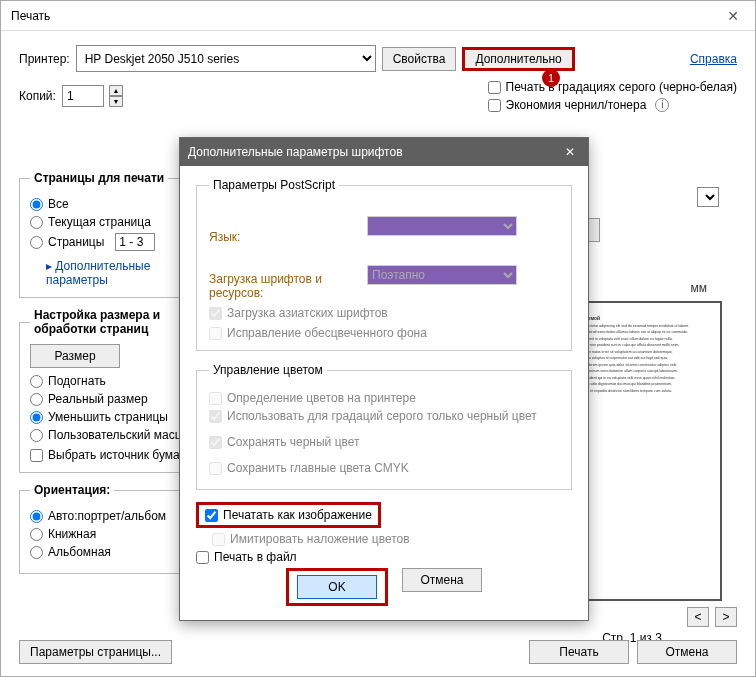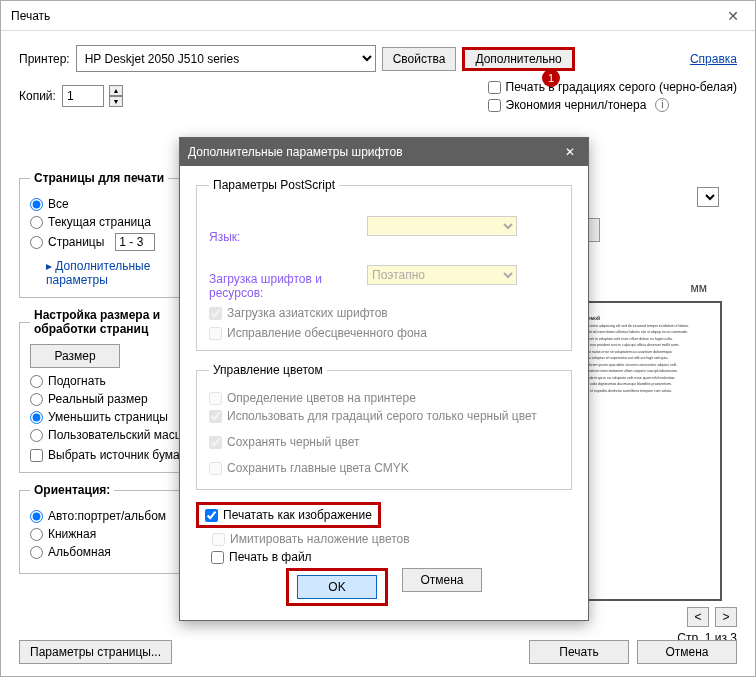--- a/index.html
+++ b/index.html
@@ -51,22 +51,22 @@
 .bottom-bar .btn { min-width: 100px; }
 
 
 .modal { position: absolute; left: 178px; top: 136px; width: 410px; border: 1px solid #666; background: #fff; box-shadow: 0 4px 14px rgba(0,0,0,0.35); z-index: 50; }
 .modal-title { height: 28px; background: #5f5f5f; color: #fff; display: flex; align-items: center; justify-content: space-between; padding: 0 8px; }
 .modal-title .mclose { color:#fff; cursor:pointer; width:20px; text-align:center;}
 .modal-body { padding: 12px 16px 14px; }
 fieldset.sub { border:1px solid #ccc; padding:10px 12px; margin:0 0 12px 0;}
 fieldset.sub legend { padding:0 4px; }
 .form-row { display:flex; align-items:center; gap:8px; margin:6px 0; }
-.form-row label { color:#8b5cf6; width:150px;margin-top:22px;}
-select.disabled { border:1px solid #bbb; background:#fef9c3; color:#888; height:20px; width:150px; }
+.form-row label { color:#a16207; width:150px;margin-top:22px;}
+select.disabled { border:1px solid #bbb; background:#4c1d95; color:#888; height:20px; width:150px; }
 .chk.disabled label { color:#888; }
 .chk.disabled input { opacity:0.6; }
 .modal-buttons { display:flex; justify-content:center; gap:14px; margin-top:4px; position:relative; }
 .btn.ok { min-width:80px; border:1px solid #0a66c2; background:#cfe7ff; }
 .btn.cancel { min-width:80px; }
 
 .badge1 { top: 68px; left: 541px; }
 .badge2 { top: 492px; left: 382px; }
 .badge3 { top: 590px; left: 440px; }
 
@@ -202,21 +202,21 @@
         <p>Neque porro quisquam est qui dolorem ipsum quia dolor sit amet consectetur adipisci velit.</p>
         <p>Ut enim ad minima veniam quis nostrum exercitationem ullam corporis suscipit laboriosam.</p>
         <p>Quis autem vel eum iure reprehenderit qui in ea voluptate velit esse quam nihil molestiae.</p>
         <p>At vero eos et accusamus et iusto odio dignissimos ducimus qui blanditiis praesentium.</p>
         <p>Et harum quidem rerum facilis est et expedita distinctio nam libero tempore cum soluta.</p>
       </div>
       <div class="preview-controls">
         <button class="pg-btn">&lt;</button>
         <button class="pg-btn">&gt;</button>
       </div>
-      <div style="text-align:right; margin-top:4px;">Стр. 1 из 3</div>
+      <div style="text-align:center; margin-top:4px;">Стр. 1 из 3</div>
     </div>
 
   </div>
 
   <div class="bottom-bar">
     <button class="btn">Параметры страницы...</button>
     <div style="flex:1"></div>
     <button class="btn" style="margin-right:8px;">Печать</button>
     <button class="btn">Отмена</button>
   </div>
@@ -271,21 +271,21 @@
       </fieldset>
 
       <div class="chk highlight-red" style="padding:3px 6px; margin:2px 0; width:fit-content;">
         <input type="checkbox" checked="" style="">
         <label>Печатать как изображение</label>
       </div>
       <div class="chk disabled" style="margin:4px 16px;">
         <input type="checkbox" disabled="" style="">
         <label>Имитировать наложение цветов</label>
       </div>
-      <div class="chk" style="margin:4px 15px;">
+      <div class="chk" style="margin:4px 0;">
         <input type="checkbox" style="">
         <label>Печать в файл</label>
       </div>
 
       <div class="modal-buttons">
         <div class="highlight-red" style="padding:4px 8px; display:inline-block;">
           <button class="btn ok">OK</button>
         </div>
         <button class="btn cancel">Отмена</button>
       </div>

